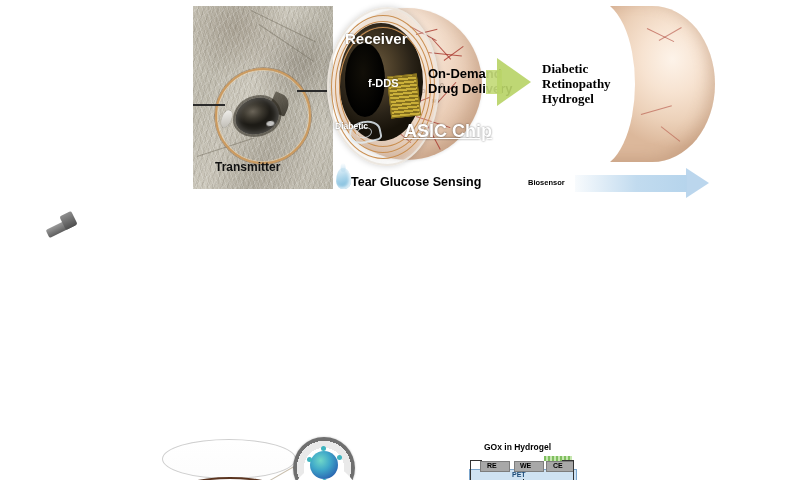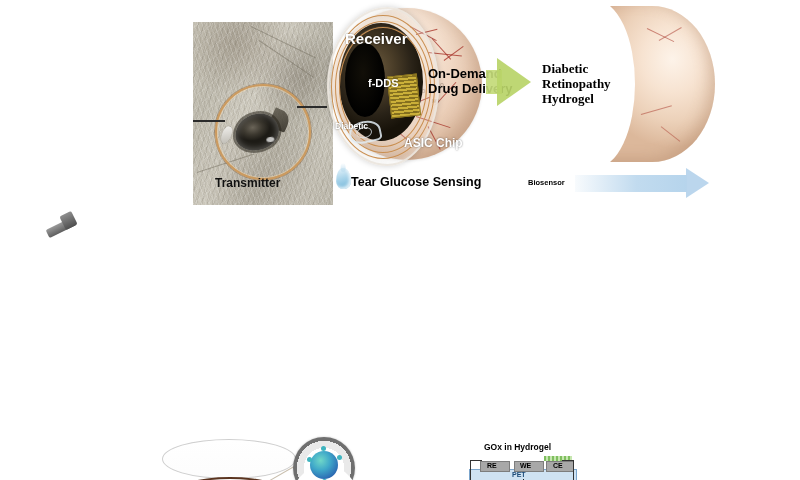--- a/index.html
+++ b/index.html
@@ -10,21 +10,21 @@
   .fig{position:absolute;inset:0;}
   .lbl{position:absolute;font-weight:bold;color:#000;white-space:nowrap;line-height:1.15;}
   .lbl-w{position:absolute;font-weight:bold;color:#fff;white-space:nowrap;line-height:1.15;
          text-shadow:0 0 2px rgba(0,0,0,.55);}
 
   
   #row1{position:absolute;left:0;top:0;width:800px;height:215px;}
 
   
   .rabbit{
-    position:absolute;left:193px;top:22px;width:140px;height:183px;
+    position:absolute;left:193px;top:6px;width:140px;height:183px;
     background:
       radial-gradient(ellipse 60% 40% at 30% 12%, rgba(150,140,125,.55), rgba(0,0,0,0) 70%),
       radial-gradient(ellipse 50% 35% at 75% 30%, rgba(120,112,100,.40), rgba(0,0,0,0) 70%),
       radial-gradient(ellipse 70% 50% at 50% 85%, rgba(165,158,145,.45), rgba(0,0,0,0) 72%),
       linear-gradient(115deg,#c9c5b8 0%,#bdb9ac 22%,#cdc9bd 42%,#b5b1a4 63%,#c6c2b6 85%,#b9b5a8 100%);
     overflow:hidden;
   }
   .fur{position:absolute;inset:0;opacity:.5;
     background:
       repeating-linear-gradient(72deg, rgba(255,255,255,.30) 0 1px, rgba(0,0,0,0) 1px 4px),
@@ -252,21 +252,21 @@
       <div class="lens-coil" style="left:2px;top:6px;width:102px;height:142px;"></div>
       <div class="lens-coil" style="left:6px;top:12px;width:94px;height:130px;"></div>
       <div class="lens-coil" style="left:10px;top:18px;width:86px;height:118px;"></div>
       <div class="fdds-chip"></div>
       <div class="bio-mark"></div>
     </div>
 
     <div class="lbl-w" style="left:345px;top:30px;font-size:15px;">Receiver</div>
     <div class="lbl-w" style="left:368px;top:77px;font-size:11px;">f-DDS</div>
     <div class="lbl-w" style="left:335px;top:122px;font-size:8.5px;">Diabetic</div>
-    <div class="lbl-w" style="left:404px;top:137px;font-size:12px;">ASIC Chip</div>
+    <div class="lbl-w" style="left:404px;top:121px;font-size:18px;text-decoration:underline;">ASIC Chip</div>
 
     <div class="lbl" style="left:428px;top:67px;font-size:13px;">
       <span>On-Demand</span><br>
       <span>Drug Delivery</span>
     </div>
 
     <div class="arrow-green-tail"></div>
     <div class="arrow-green"></div>
 
     <div class="hemi">

